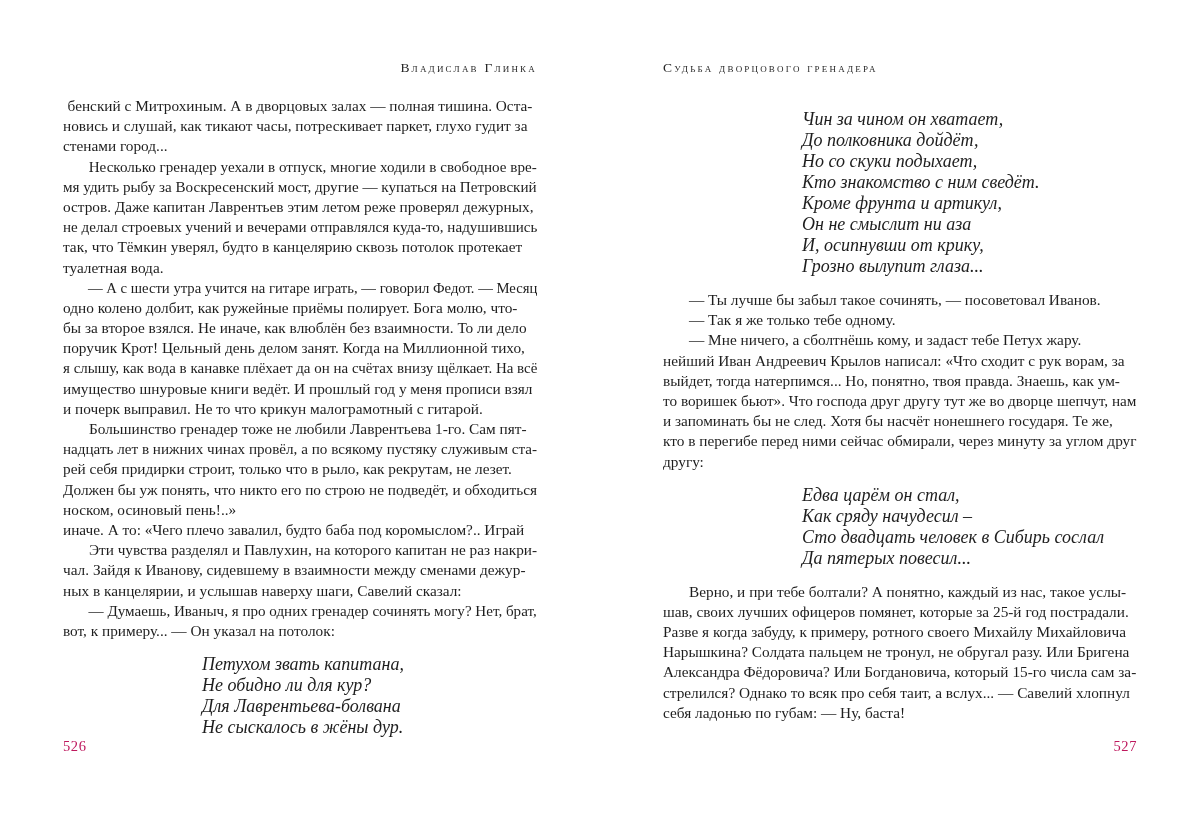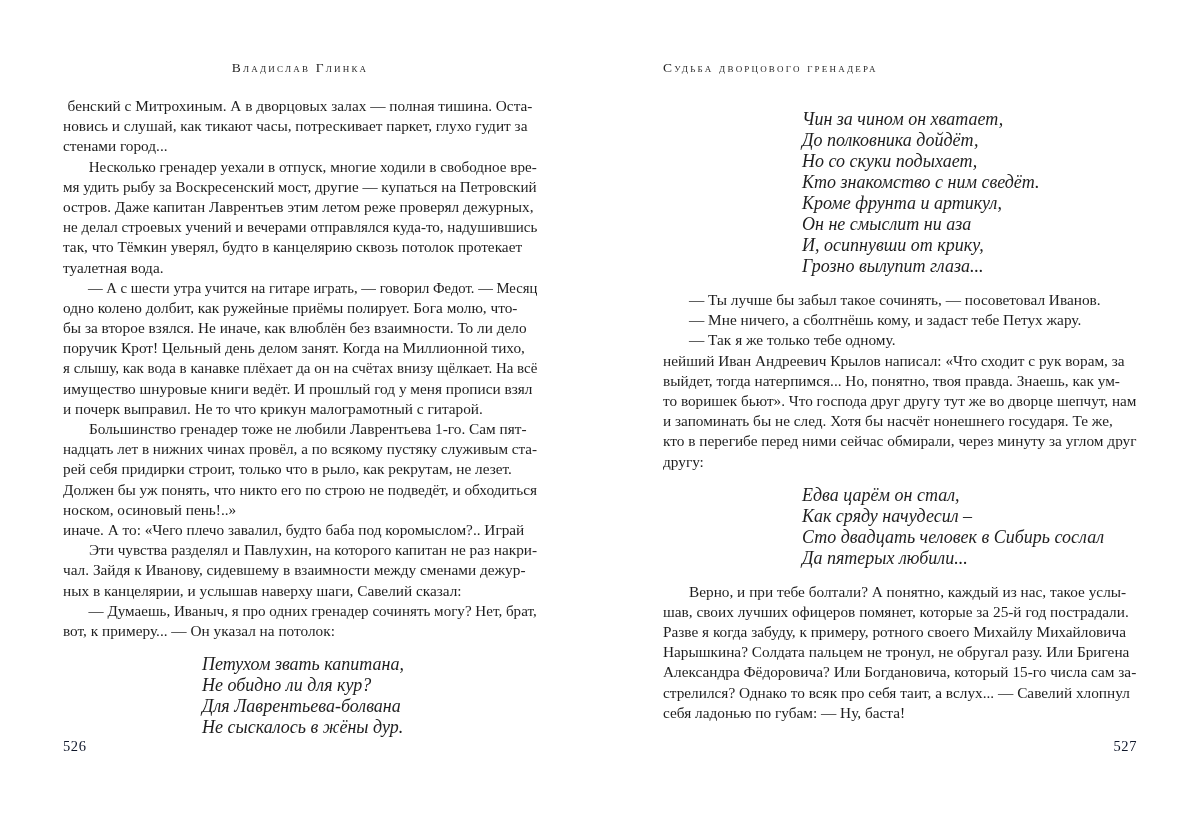--- a/index.html
+++ b/index.html
@@ -27,21 +27,21 @@
   .running-head {
     position: absolute;
     top: 60px;
     width: 100%;
     font-variant: small-caps;
     font-size: 13.5px;
     letter-spacing: 2.2px;
     color: #262626;
     white-space: nowrap;
   }
-  #left-page  .running-head { text-align: center;  }
+  #left-page  .running-head { text-align: right;  }
   #right-page .running-head { text-align: left; }
 
   .text-area {
     position: absolute;
     top: 96px;
     left: 0;
     width: 474px;
   }
 
   .block { margin: 0; }
@@ -64,21 +64,21 @@
     font-style: italic;
     line-height: 21px;
     height: 21px;
   }
 
   .page-number {
     position: absolute;
     top: 738px;
     font-size: 14.5px;
     letter-spacing: 0.6px;
-    color: #0f172a;
+    color: #be185d;
   }
   #left-page  .page-number { left: 0; }
   #right-page .page-number { right: 0; }
 </style>
 </head>
 <body>
 
 <div class="page" id="left-page">
   <div class="running-head">Владислав Глинка</div>
   <div class="text-area">
@@ -141,38 +141,38 @@
         <div class="line verse-line no-stretch">Кто знакомство с ним сведёт.</div>
         <div class="line verse-line no-stretch">Кроме фрунта и артикул,</div>
         <div class="line verse-line no-stretch">Он не смыслит ни аза</div>
         <div class="line verse-line no-stretch">И, осипнувши от крику,</div>
         <div class="line verse-line no-stretch">Грозно вылупит глаза...</div>
       </div>
       <div class="block prose">
         <div class="line prose-line indent no-stretch">— Ты лучше бы забыл такое сочинять, — посоветовал Иванов.</div>
       </div>
       <div class="block prose">
-        <div class="line prose-line indent no-stretch">— Мне ничего, а сболтнёшь кому, и задаст тебе Петух жару.</div>
+        <div class="line prose-line indent no-stretch">— Так я же только тебе одному.</div>
       </div>
       <div class="block prose">
-        <div class="line prose-line indent no-stretch">— Так я же только тебе одному.</div>
+        <div class="line prose-line indent no-stretch">— Мне ничего, а сболтнёшь кому, и задаст тебе Петух жару.</div>
       </div>
       <div class="block prose">
         <div class="line prose-line" style="transform: scaleX(1);">нейший Иван Андреевич Крылов написал: «Что сходит с рук ворам, за</div>
         <div class="line prose-line" style="transform: scaleX(1);">выйдет, тогда натерпимся... Но, понятно, твоя правда. Знаешь, как ум-</div>
         <div class="line prose-line" style="transform: scaleX(0.995798);">то воришек бьют». Что господа друг другу тут же во дворце шепчут, нам</div>
         <div class="line prose-line" style="transform: scaleX(1);">и запоминать бы не след. Хотя бы насчёт нонешнего государя. Те же,</div>
         <div class="line prose-line" style="transform: scaleX(1);">кто в перегибе перед ними сейчас обмирали, через минуту за углом друг</div>
         <div class="line prose-line no-stretch">другу:</div>
       </div>
       <div class="block verse">
         <div class="line verse-line no-stretch">Едва царём он стал,</div>
         <div class="line verse-line no-stretch">Как сряду начудесил –</div>
         <div class="line verse-line no-stretch">Сто двадцать человек в Сибирь сослал</div>
-        <div class="line verse-line no-stretch">Да пятерых любили...</div>
+        <div class="line verse-line no-stretch">Да пятерых повесил...</div>
       </div>
       <div class="block prose">
         <div class="line prose-line indent" style="transform: scaleX(1);">Верно, и при тебе болтали? А понятно, каждый из нас, такое услы-</div>
         <div class="line prose-line" style="transform: scaleX(1);">шав, своих лучших офицеров помянет, которые за 25-й год пострадали.</div>
         <div class="line prose-line" style="transform: scaleX(1);">Разве я когда забуду, к примеру, ротного своего Михайлу Михайловича</div>
         <div class="line prose-line" style="transform: scaleX(1);">Нарышкина? Солдата пальцем не тронул, не обругал разу. Или Бригена</div>
         <div class="line prose-line" style="transform: scaleX(1);">Александра Фёдоровича? Или Богдановича, который 15-го числа сам за-</div>
         <div class="line prose-line" style="transform: scaleX(1);">стрелился? Однако то всяк про себя таит, а вслух... — Савелий хлопнул</div>
         <div class="line prose-line no-stretch">себя ладонью по губам: — Ну, баста!</div>
       </div>

